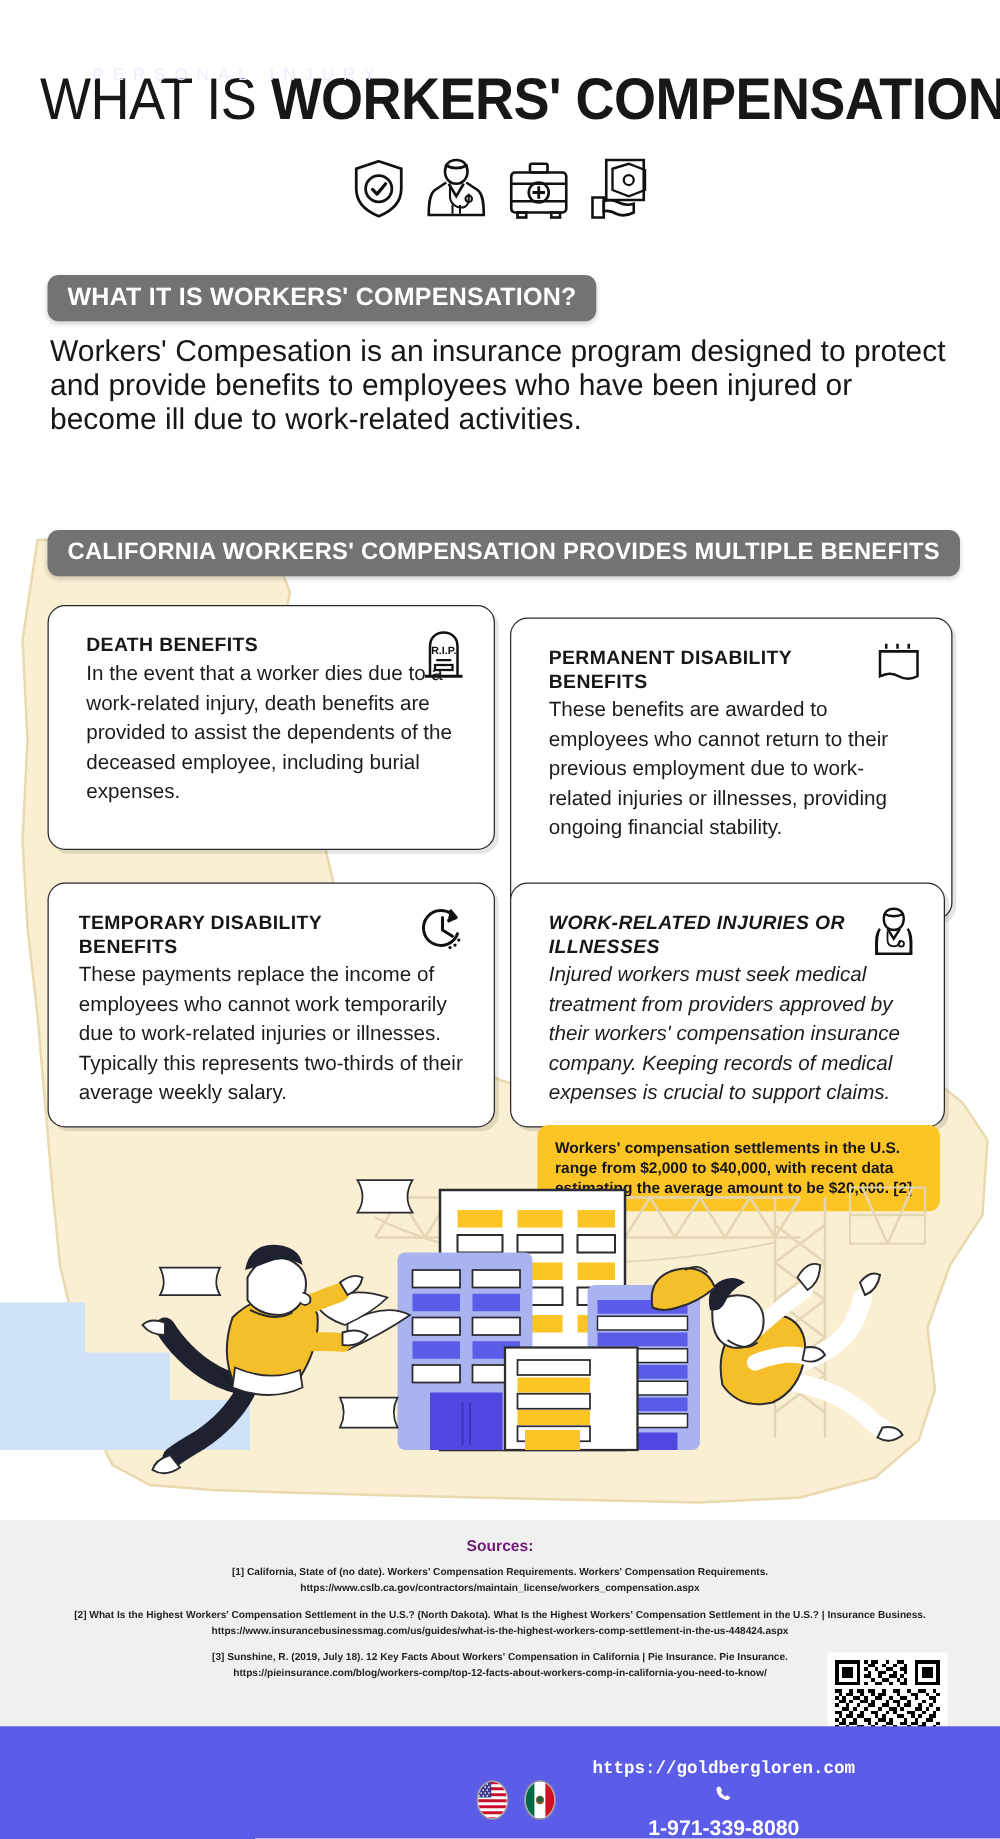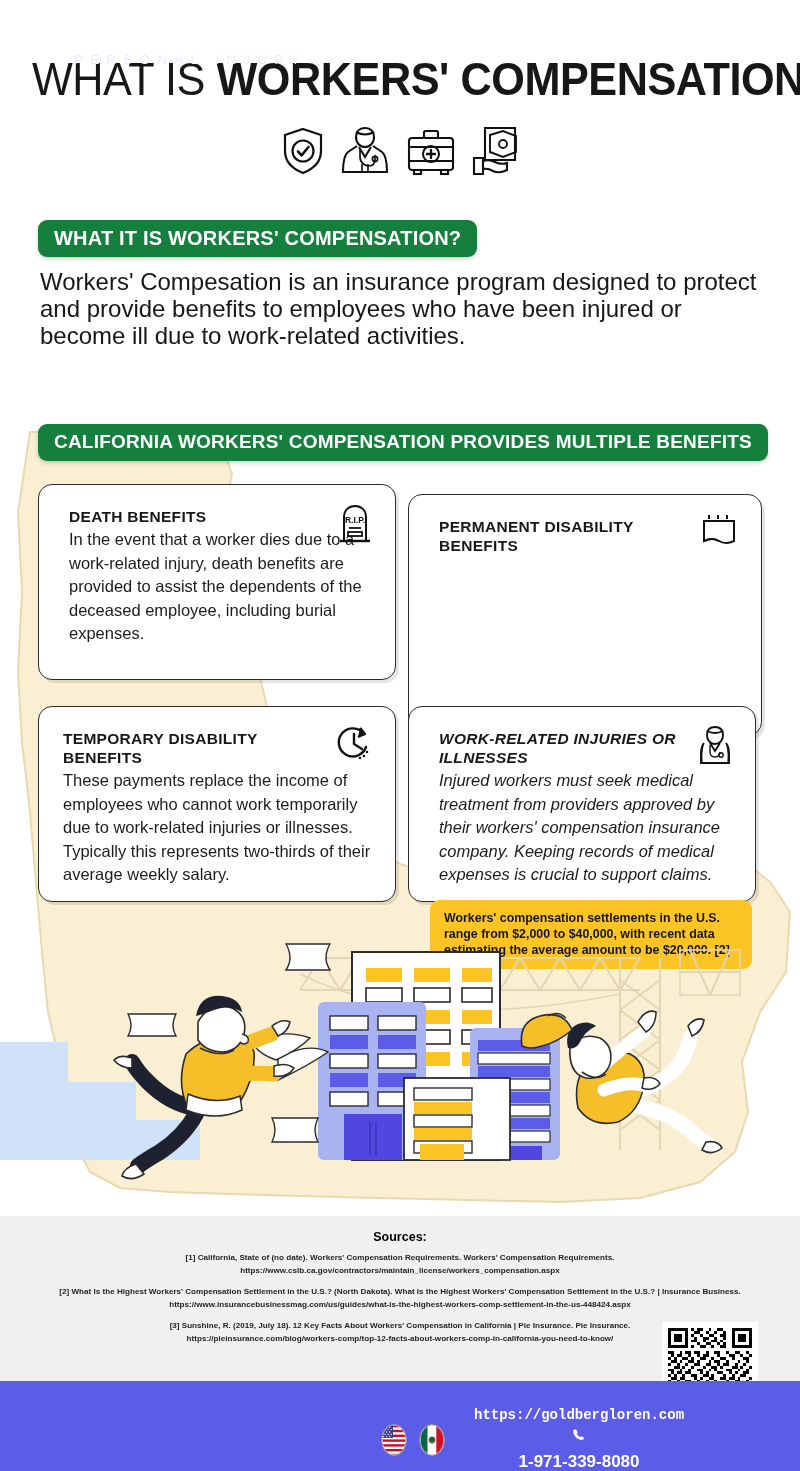--- a/index.html
+++ b/index.html
@@ -21,21 +21,21 @@
   }
   .title .lite { font-weight: 400; }
   .title .bold { font-weight: 700; }
 
   .hero-icons { position: absolute; top: 124px; left: 0; width: 800px;
     display: flex; justify-content: center; align-items: flex-end; gap: 14px; }
   .hero-icons svg { display: block; }
 
   
   .pill {
-    position: absolute; background: #15803d; color: #fff;
+    position: absolute; background: #737373; color: #fff;
     border-radius: 9px; padding: 7px 16px 8px 16px;
     font-family: "Liberation Sans Narrow", "Liberation Sans", sans-serif;
     font-weight: 700; font-size: 20px; line-height: 22px;
     letter-spacing: 0.2px; white-space: nowrap;
     text-transform: uppercase;
     box-shadow: 0 2px 4px rgba(0,0,0,0.18);
   }
   #pill-1 { top: 220px; left: 38px; }
   #pill-2 { top: 424px; left: 38px; font-size: 19px; }
 
@@ -90,21 +90,21 @@
   
   .illus { position: absolute; left: 0; top: 930px; width: 800px; height: 292px; }
 
   
   .sources {
     position: absolute; left: 0; top: 1216px; width: 800px; height: 165px;
     background: #f0f0f0; padding-top: 14px; text-align: center;
   }
   .sources h4 {
     font-family: "Liberation Sans", sans-serif; font-weight: 700;
-    font-size: 12.5px; color: #000000; margin-bottom: 8px;
+    font-size: 12.5px; color: #701a75; margin-bottom: 8px;
   }
   .src-block { margin-bottom: 9px; }
   .src-block div {
     font-family: "Liberation Sans", sans-serif; font-weight: 700;
     font-size: 8.1px; line-height: 12.5px; color: #1f1f24;
     padding: 0 24px;
   }
 
   
   .footer {
@@ -232,20 +232,21 @@
           <path d="M12 25 h12" stroke-width="1.8"></path>
           <rect x="11" y="29" width="14" height="4" stroke-width="1.8"></rect>
         </svg>
       </span>
     </div>
   </div>
 
   <div class="card" id="card-2">
     <div class="card-inner">
       <h3>PERMANENT DISABILITY BENEFITS</h3>
+      <p>These benefits are awarded to employees who cannot return to their previous employment due to work-related injuries or illnesses, providing ongoing financial stability.</p>
       <span class="card-icon">
         <svg width="40" height="36" viewBox="0 0 40 36" fill="none" stroke="#111" stroke-width="2">
           <path d="M10 6 v-4 M19 6 v-4 M28 6 v-4"></path>
           <path d="M5 8 h30 v20 q-8 4 -15 0 q-7 -4 -15 0 z"></path>
           <path d="M5 8 h30"></path>
           <path d="M6 28 q7 -4 14 0" stroke-width="1.6"></path>
         </svg>
       </span>
     </div>
   </div>

